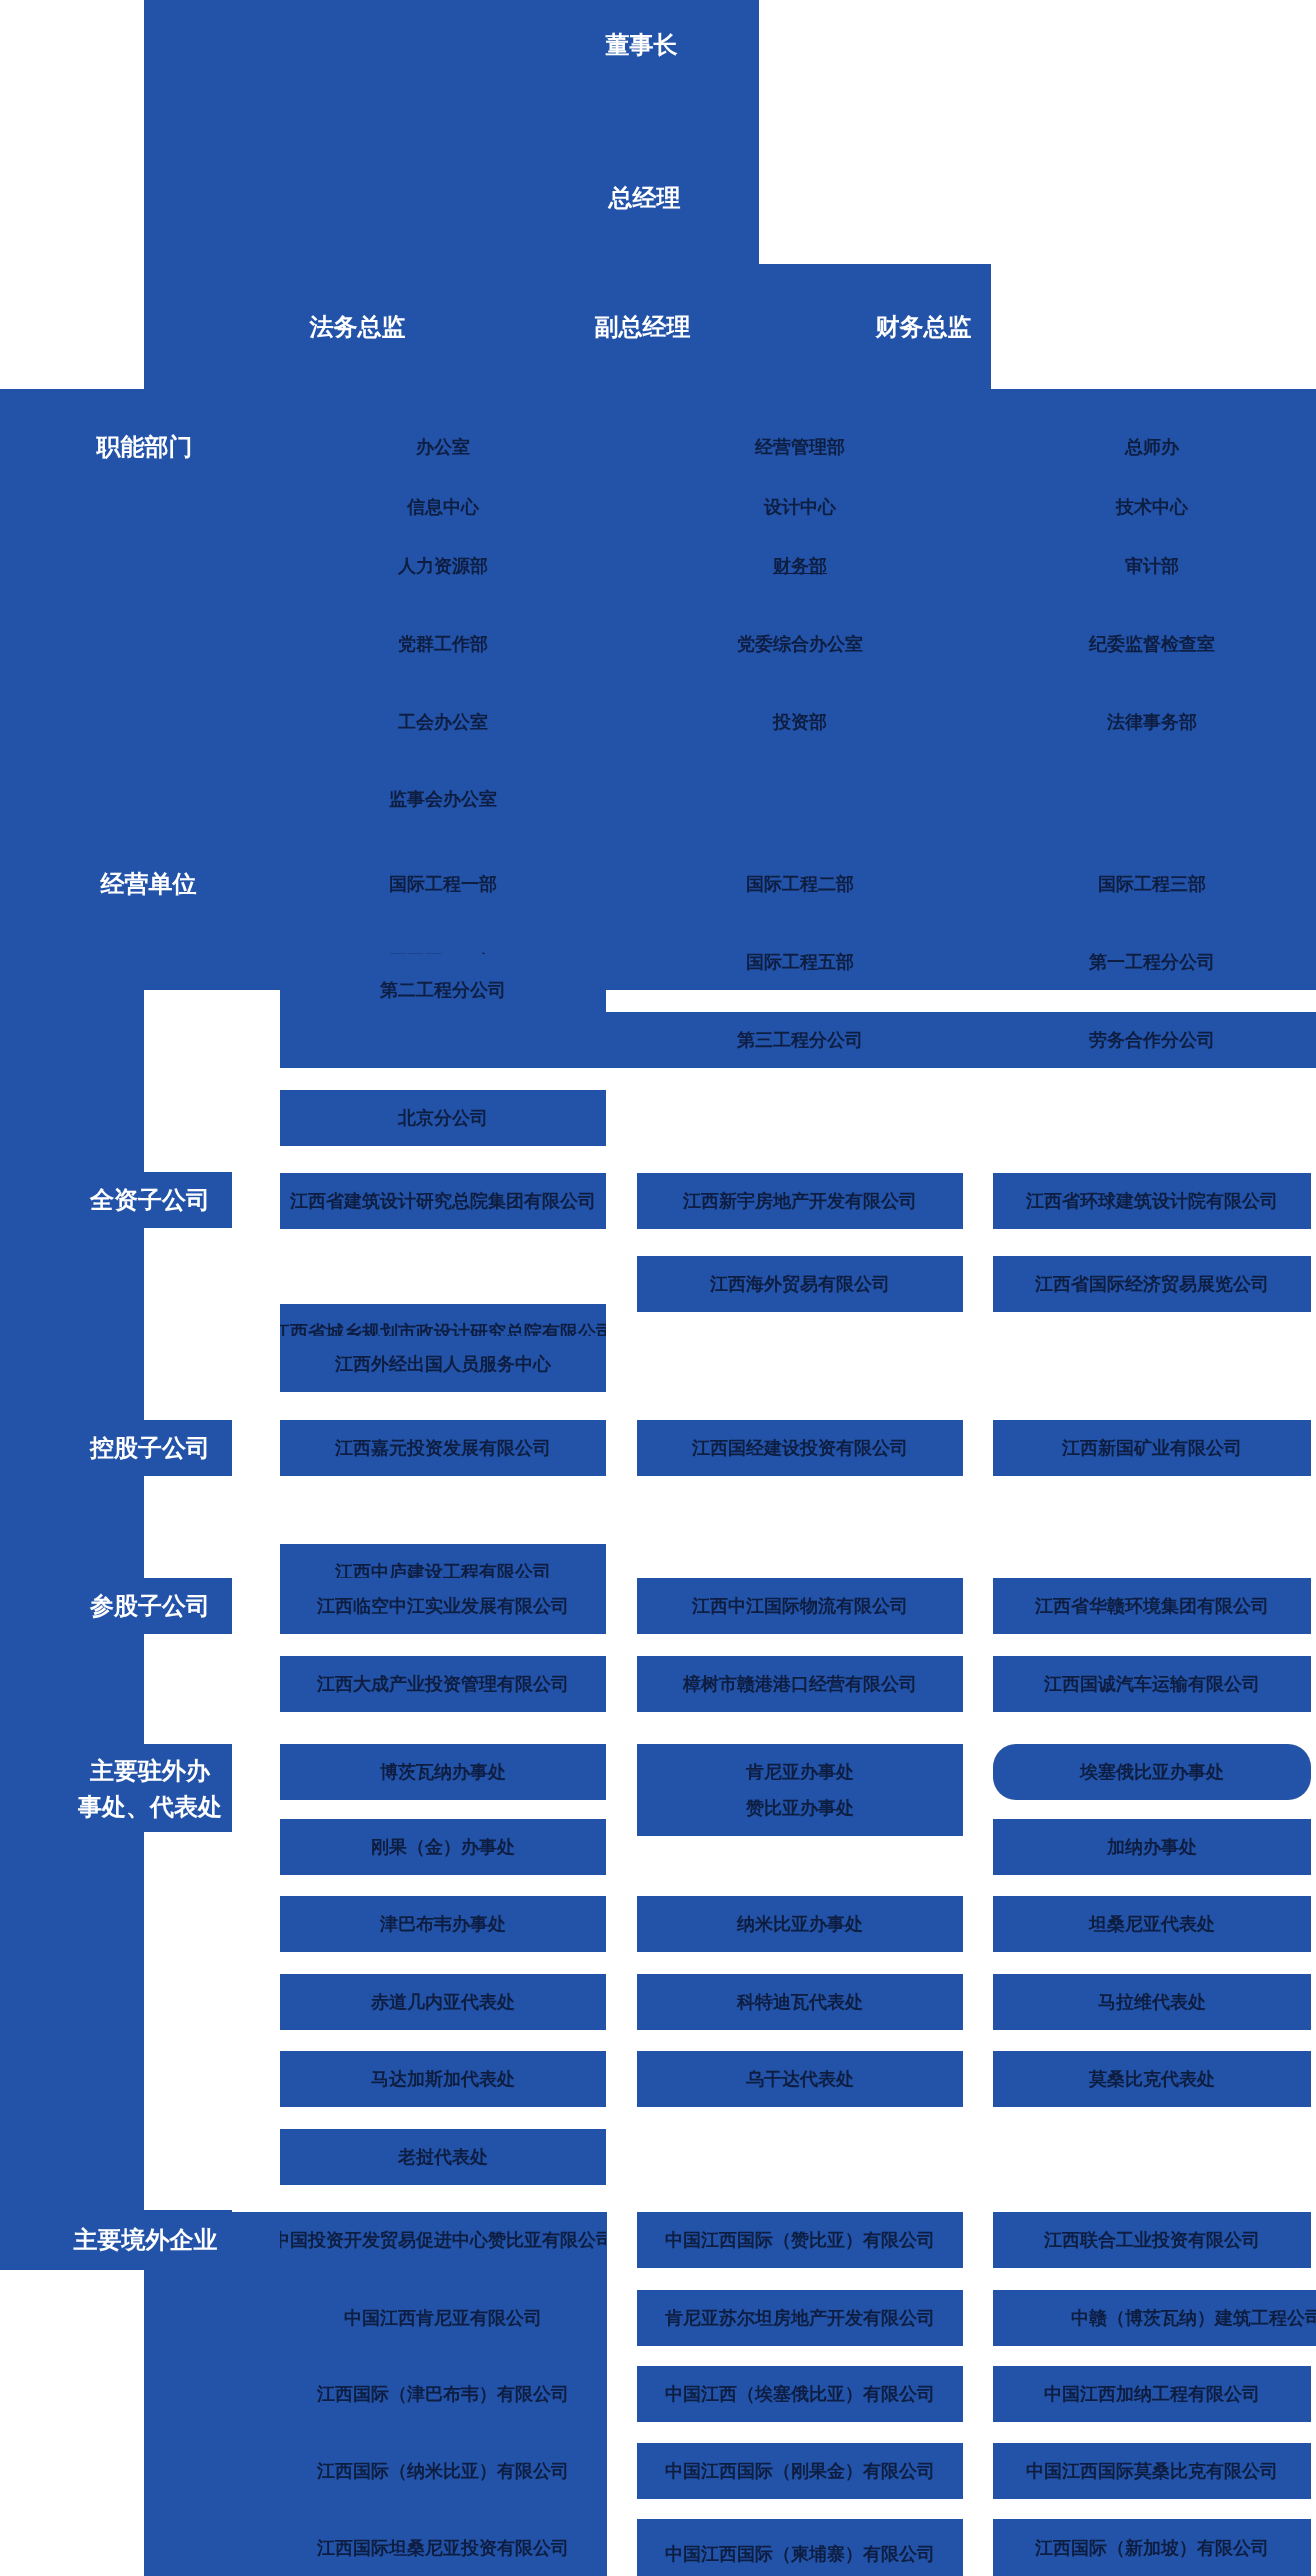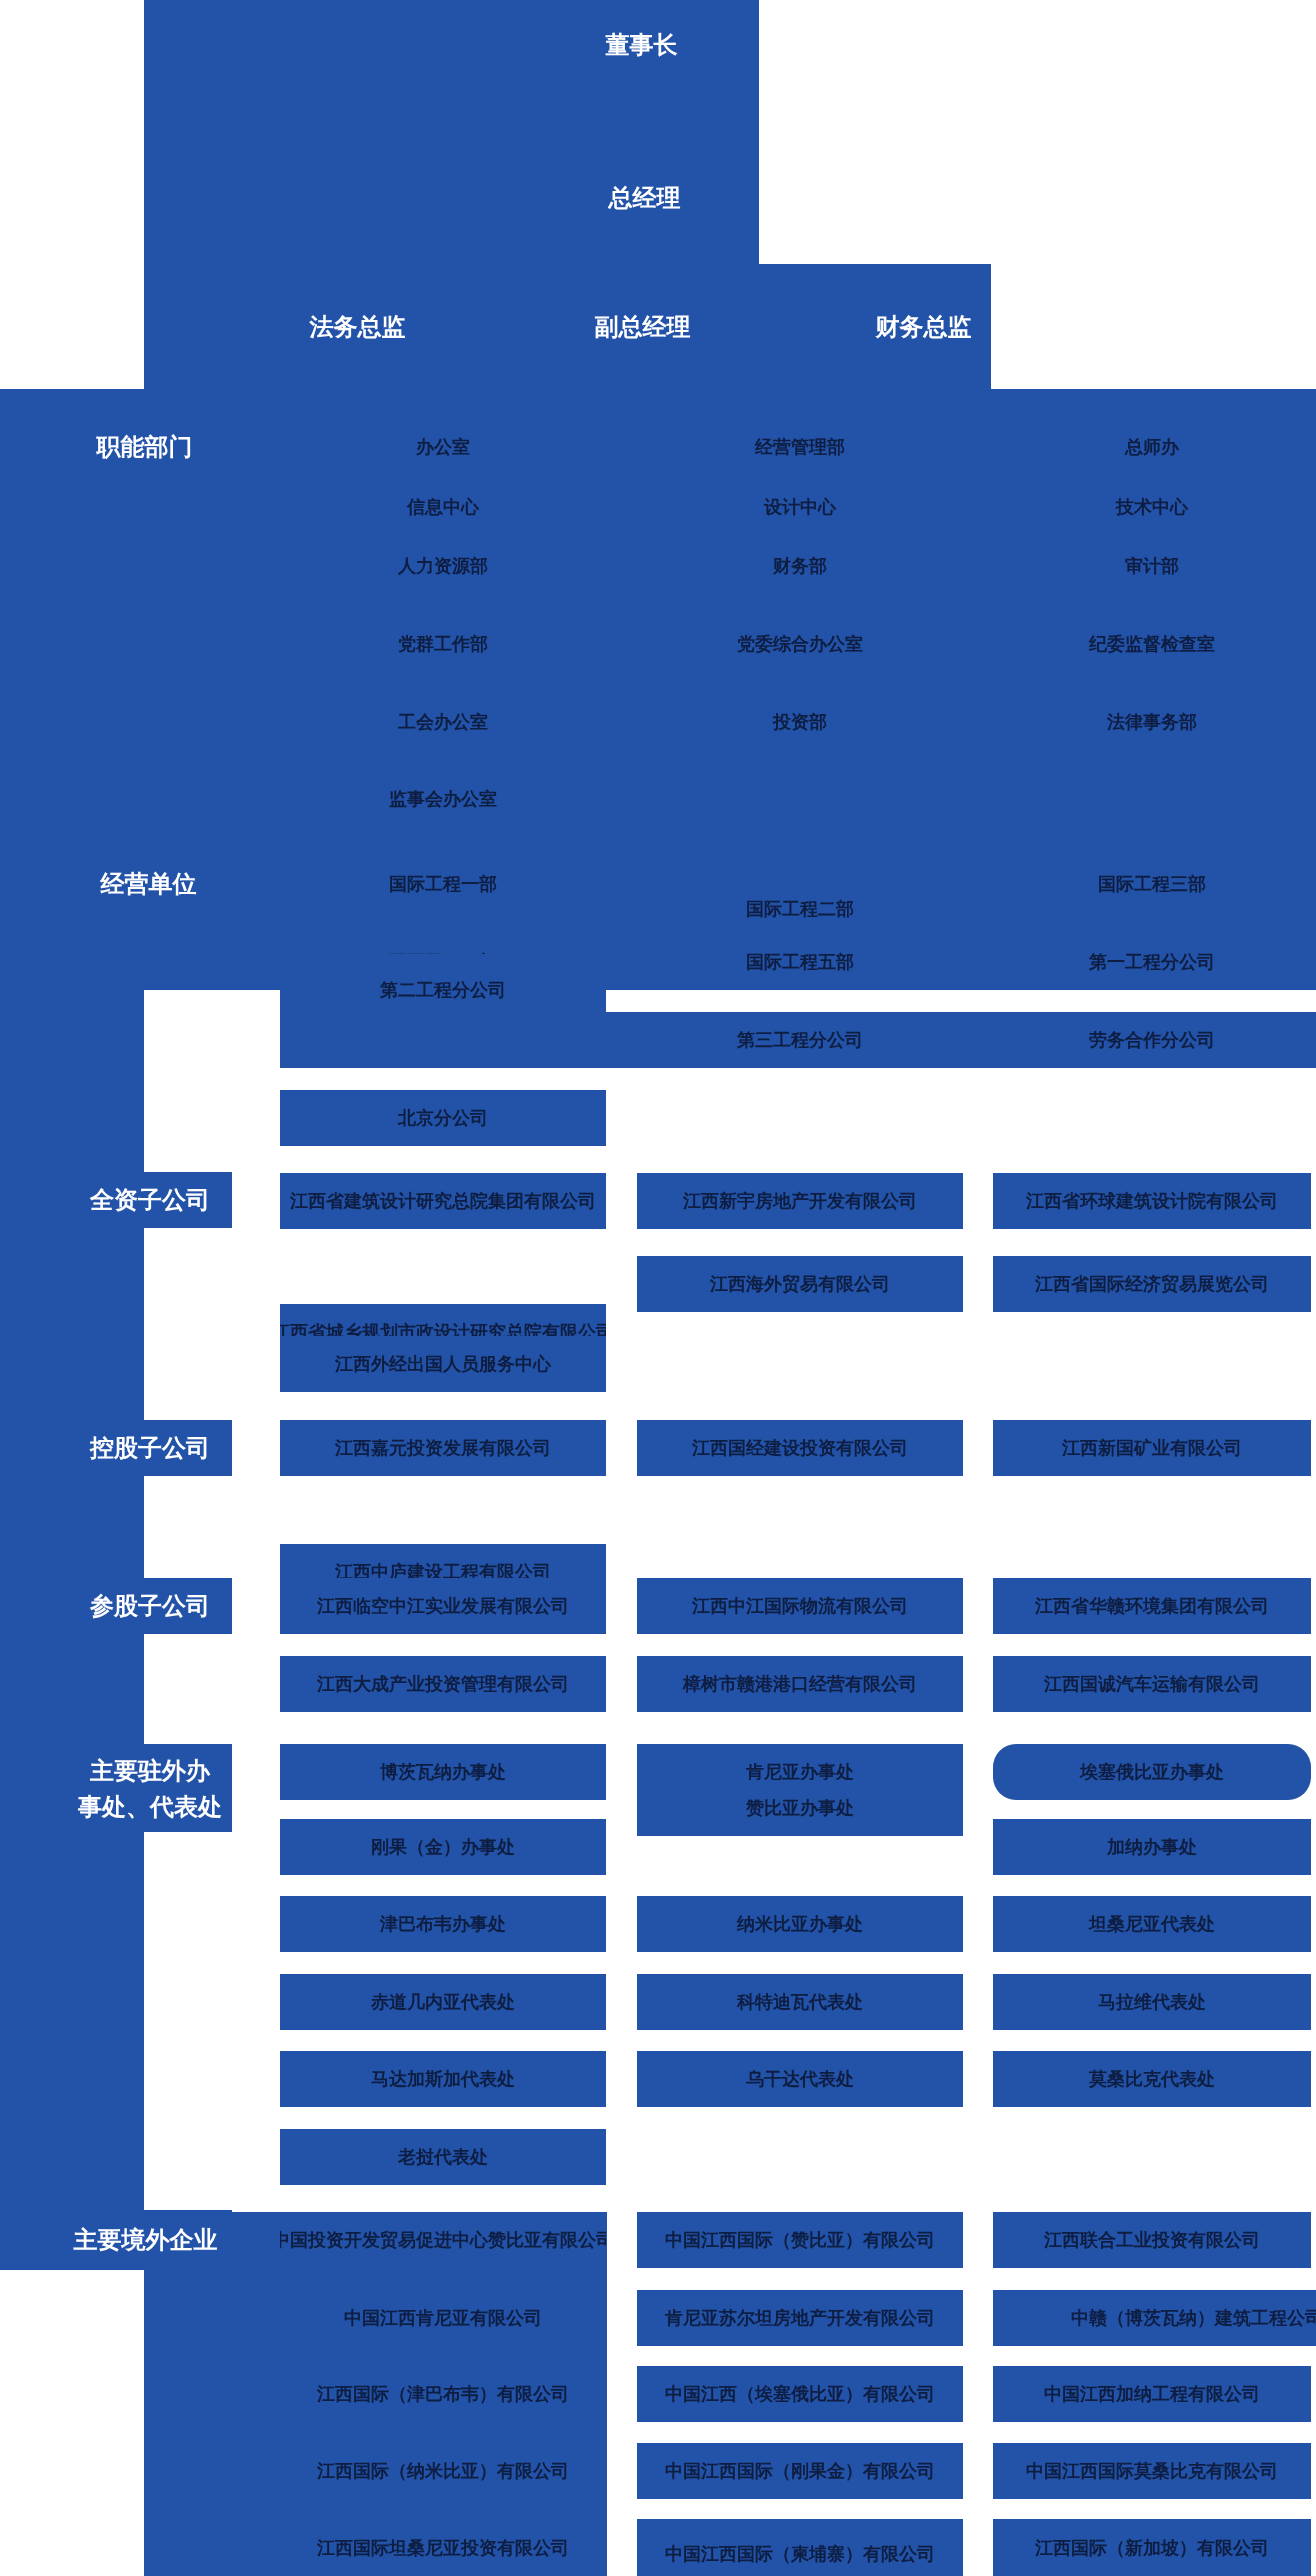--- a/index.html
+++ b/index.html
@@ -53,32 +53,32 @@
   <div class="wlabel" style="left:30.5px;top:1789px;">事处、代表处</div>
   <div class="wlabel" style="left:26px;top:2222px;">主要境外企业</div>
 
   <div class="cell c1" style="top:419px;">办公室</div>
   <div class="cell c2" style="top:419px;">经营管理部</div>
   <div class="cell c3" style="top:419px;">总师办</div>
   <div class="cell c1" style="top:479px;">信息中心</div>
   <div class="cell c2" style="top:479px;">设计中心</div>
   <div class="cell c3" style="top:479px;">技术中心</div>
   <div class="cell c1" style="top:538px;">人力资源部</div>
-  <div class="cell c2" style="top:538px;">财务部</div>
+  <div class="cell c2" style="top:538px;text-decoration:underline;">财务部</div>
   <div class="cell c3" style="top:538px;">审计部</div>
   <div class="cell c1" style="top:616px;">党群工作部</div>
   <div class="cell c2" style="top:616px;">党委综合办公室</div>
   <div class="cell c3" style="top:616px;">纪委监督检查室</div>
   <div class="cell c1" style="top:694px;">工会办公室</div>
   <div class="cell c2" style="top:694px;">投资部</div>
   <div class="cell c3" style="top:694px;">法律事务部</div>
   <div class="cell c1" style="top:771px;">监事会办公室</div>
 
   <div class="cell c1" style="top:856px;">国际工程一部</div>
-  <div class="cell c2" style="top:881px;text-align:right;">国际工程二部</div>
+  <div class="cell c2" style="top:856px;text-align:right;">国际工程二部</div>
   <div class="cell c3" style="top:856px;">国际工程三部</div>
   <div class="cell c1" style="top:934px;">国际工程四部</div>
   <div class="cell c2" style="top:934px;">国际工程五部</div>
   <div class="cell c3" style="top:934px;">第一工程分公司</div>
   <div class="cell c1" style="top:954px;height:72px;">第二工程分公司</div>
   <div class="cell c2" style="top:1012px;height:56px;">第三工程分公司</div>
   <div class="cell c3" style="top:1012px;height:56px;">劳务合作分公司</div>
   <div class="cell c1" style="top:1090px;height:56px;">北京分公司</div>
 
   <div class="cell c1" style="top:1173px;">江西省建筑设计研究总院集团有限公司</div>

